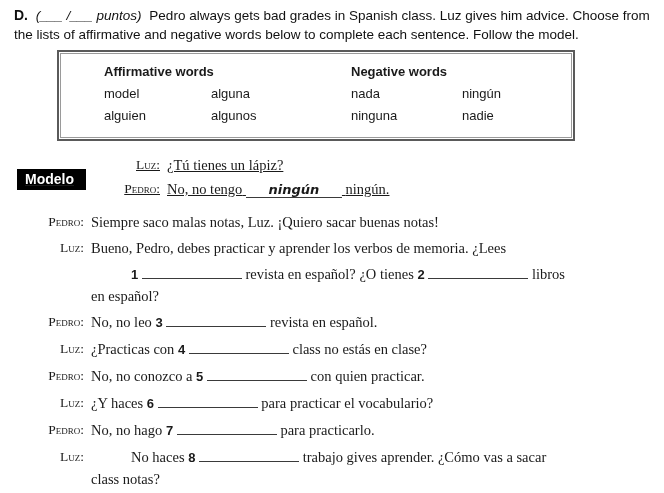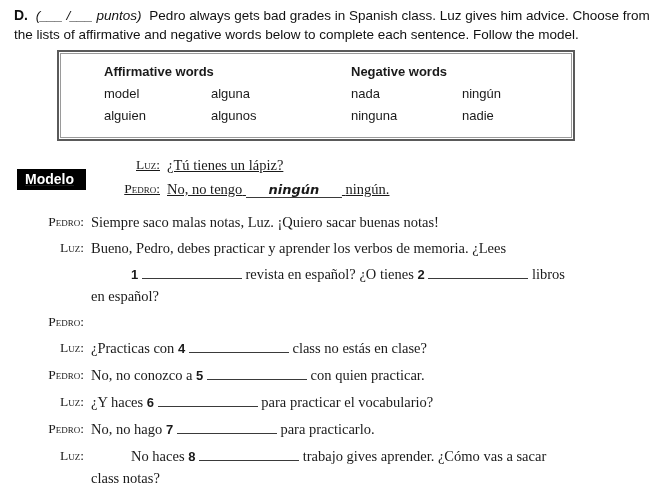--- a/index.html
+++ b/index.html
@@ -195,20 +195,26 @@
       </span>
     </div>
 
     <div class="drow">
       <span class="dspeaker"></span>
       <span class="dtext">en español?</span>
     </div>
 
     <div class="drow">
       <span class="dspeaker">Pedro:</span>
+      <span class="dtext">
+        <span>No, no leo</span>
+        <span class="num">3</span>
+        <span class="blank"></span>
+        <span>revista en español.</span>
+      </span>
     </div>
 
     <div class="drow">
       <span class="dspeaker">Luz:</span>
       <span class="dtext">
         <span>¿Practicas con</span>
         <span class="num">4</span>
         <span class="blank"></span>
         <span>class no estás en clase?</span>
       </span>

